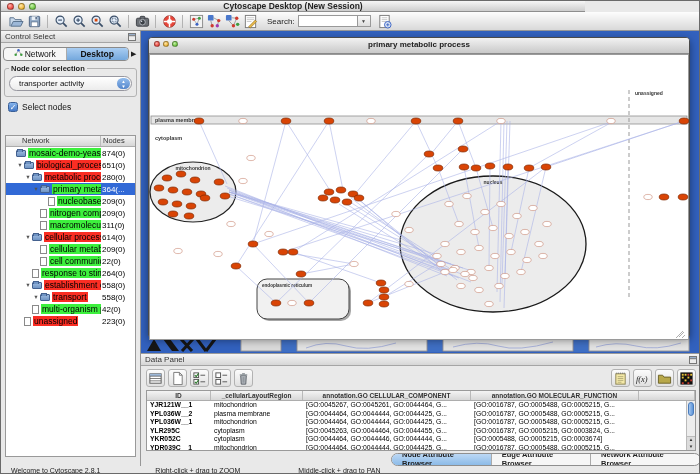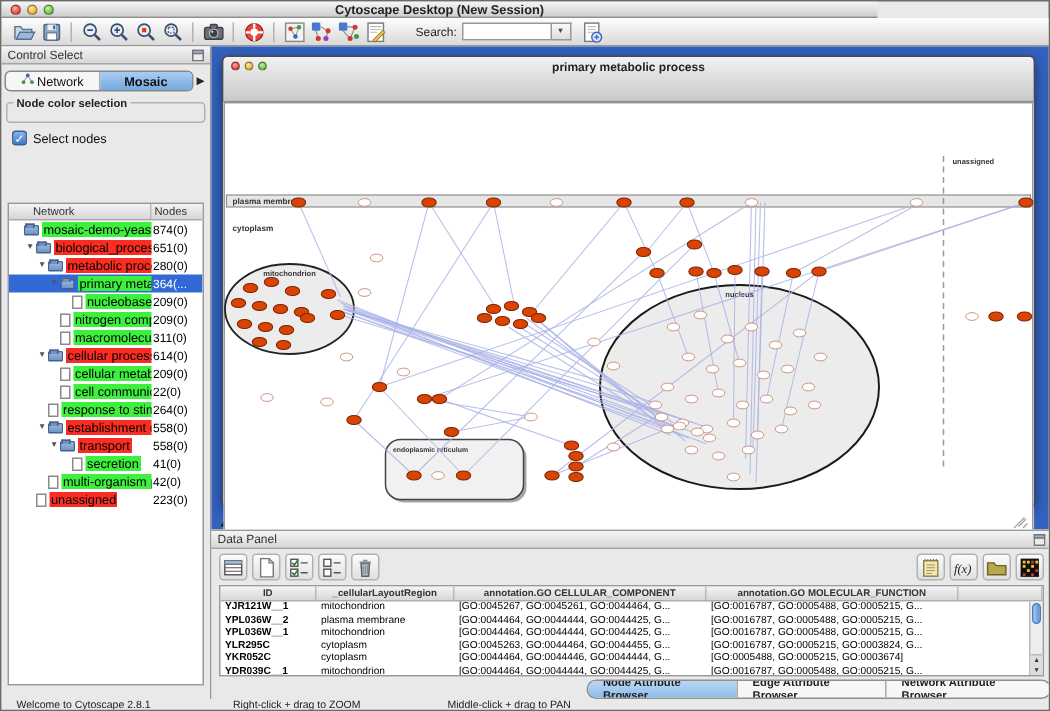--- a/index.html
+++ b/index.html
@@ -15,21 +15,21 @@
   .light.yellow{background:radial-gradient(circle at 35% 30%,#ffe9a8,#f5bf4f 60%,#c90);}
   .light.green{background:radial-gradient(circle at 35% 30%,#c8f2b0,#7ed04e 60%,#5a4);}
   #win-title{position:absolute;left:0;top:0;width:100%;height:11px;line-height:11px;
     text-align:center;font-size:8.5px;font-weight:bold;color:#222;}
   
   #toolbar{position:absolute;left:0;top:11px;width:700px;height:19px;
     background:linear-gradient(#fdfdfd,#d9d9d9);border-bottom:1px solid #979797;
     display:flex;align-items:center;padding:0 6px;}
   .tb-btn{width:18px;height:17px;display:flex;align-items:center;justify-content:center;flex:none;}
   .tb-sep{width:1px;height:13px;background:#b3b3b3;margin:0 4px;flex:none;}
-  #search-label{font-size:8px;color:#222;margin:0 3px 0 18px;}
+  #search-label{font-size:8px;color:#222;margin:0 3px 0 8px;}
   #search-input{width:60px;height:12px;border:1px solid #999;background:#fff;font-size:8px;padding:0 2px;}
   #search-combo{width:13px;height:12px;border:1px solid #999;border-left:none;background:linear-gradient(#fafafa,#ddd);
     font-size:5px;line-height:11px;text-align:center;color:#444;}
   
   .panel-header{height:12px;background:linear-gradient(#f5f5f5,#d6d6d6);border-bottom:1px solid #a5a5a5;
     display:flex;align-items:center;padding:0 4px;font-size:8px;color:#333;}
   .float-btn{margin-left:auto;display:flex;}
   
   #control-panel{position:absolute;left:0;top:30px;width:140px;height:435px;background:#e9e9e9;
     border-right:1px solid #979797;}
@@ -63,21 +63,21 @@
   .ticon.leaf{width:7px;height:9px;background:#fff;border:1px solid #8a8a8a;}
   .tlabel{padding:0 1px;overflow:hidden;flex:0 1 auto;color:#000;}
   .tlabel.green{background:#3df03d;}
   .tlabel.red{background:#fa2d23;}
   .tcount{margin-left:auto;width:34px;flex:none;font-size:8px;color:#000;padding-left:1px;}
   .tree-row.selected .tcount{color:#fff;}
   
   #desktop{position:absolute;left:140px;top:30px;width:560px;height:322px;background:#3261be;overflow:hidden;}
   #netwin{position:absolute;left:7px;top:6px;width:542px;height:300px;background:#e8e8e8;
     border:1px solid #4a4a4a;border-radius:4px 4px 2px 2px;box-shadow:0 3px 8px rgba(0,0,0,.45);z-index:2;}
-  #nw-titlebar{height:30px;background:linear-gradient(#f2f2f2,#c9c9c9);border-bottom:1px solid #8a8a8a;
+  #nw-titlebar{height:16px;background:linear-gradient(#f2f2f2,#c9c9c9);border-bottom:1px solid #8a8a8a;
     border-radius:3px 3px 0 0;position:relative;}
   #nw-titlebar .lights{top:3px;left:5px;gap:3px;}
   #nw-titlebar .light{width:6px;height:6px;}
   #nw-title{position:absolute;width:100%;top:0;height:13px;line-height:13px;text-align:center;font-size:8px;font-weight:bold;color:#222;}
   #net-canvas{position:relative;width:540px;height:286px;background:#fff;}
   
   #data-panel{position:absolute;left:140px;top:352px;width:560px;height:113px;background:#e9e9e9;border-top:1px solid #9a9a9a;}
   #dp-toolbar{height:24px;display:flex;align-items:center;padding:0 5px;gap:3px;}
   .dp-btn{width:19px;height:18px;border:1px solid #b2b2b2;border-radius:3px;
     background:linear-gradient(#fcfcfc,#e0e0e0);display:flex;align-items:center;justify-content:center;flex:none;}
@@ -243,27 +243,31 @@
           <span class="seg">
             <span><svg viewBox="0 0 16 16" width="9" height="9">
                 <path d="M3,12 L8,4 L13,12" stroke="#7a7a7a" fill="none"></path>
                 <circle cx="3" cy="12" r="2.2" fill="#3f9c3f"></circle>
                 <circle cx="8" cy="4" r="2.2" fill="#3b62c4"></circle>
                 <circle cx="13" cy="12" r="2.2" fill="#3f9c3f"></circle>
               </svg></span>
             <span>Network</span>
           </span>
           <span class="seg selected">
-            <span>Mosaic</span>
+            <span>Desktop</span>
           </span>
         </span>
       <span class="tab-arrow">▶</span>
     </div>
     <div class="groupbox">
       <span class="legend">Node color selection</span>
+      <div class="dropdown">
+        <span>transporter activity</span>
+        <span class="stepper">▲<br>▼</span>
+      </div>
     </div>
     <div id="cb-row">
       <span class="checkbox">✓</span>
       <span>Select nodes</span>
     </div>
     <div id="tree-box">
       <div id="tree-header">
         <span class="c1">Network</span>
         <span class="c2">Nodes</span>
       </div>
@@ -338,26 +342,20 @@
             <span class="tri">▼</span>
             <span class="ticon folder"></span>
             <span class="tlabel red">establishment of lo</span>
             <span class="tcount">558(0)</span>
           </div>
           <div class="tree-row" style="padding-left: 26px;">
             <span class="tri">▼</span>
             <span class="ticon folder"></span>
             <span class="tlabel red">transport</span>
             <span class="tcount">558(0)</span>
-          </div>
-          <div class="tree-row" style="padding-left: 34px;">
-            <span class="tri"></span>
-            <span class="ticon leaf"></span>
-            <span class="tlabel green">secretion</span>
-            <span class="tcount">41(0)</span>
           </div>
           <div class="tree-row" style="padding-left: 18px;">
             <span class="tri"></span>
             <span class="ticon leaf"></span>
             <span class="tlabel green">multi-organism pro</span>
             <span class="tcount">42(0)</span>
           </div>
           <div class="tree-row" style="padding-left: 10px;">
             <span class="tri"></span>
             <span class="ticon leaf"></span>

